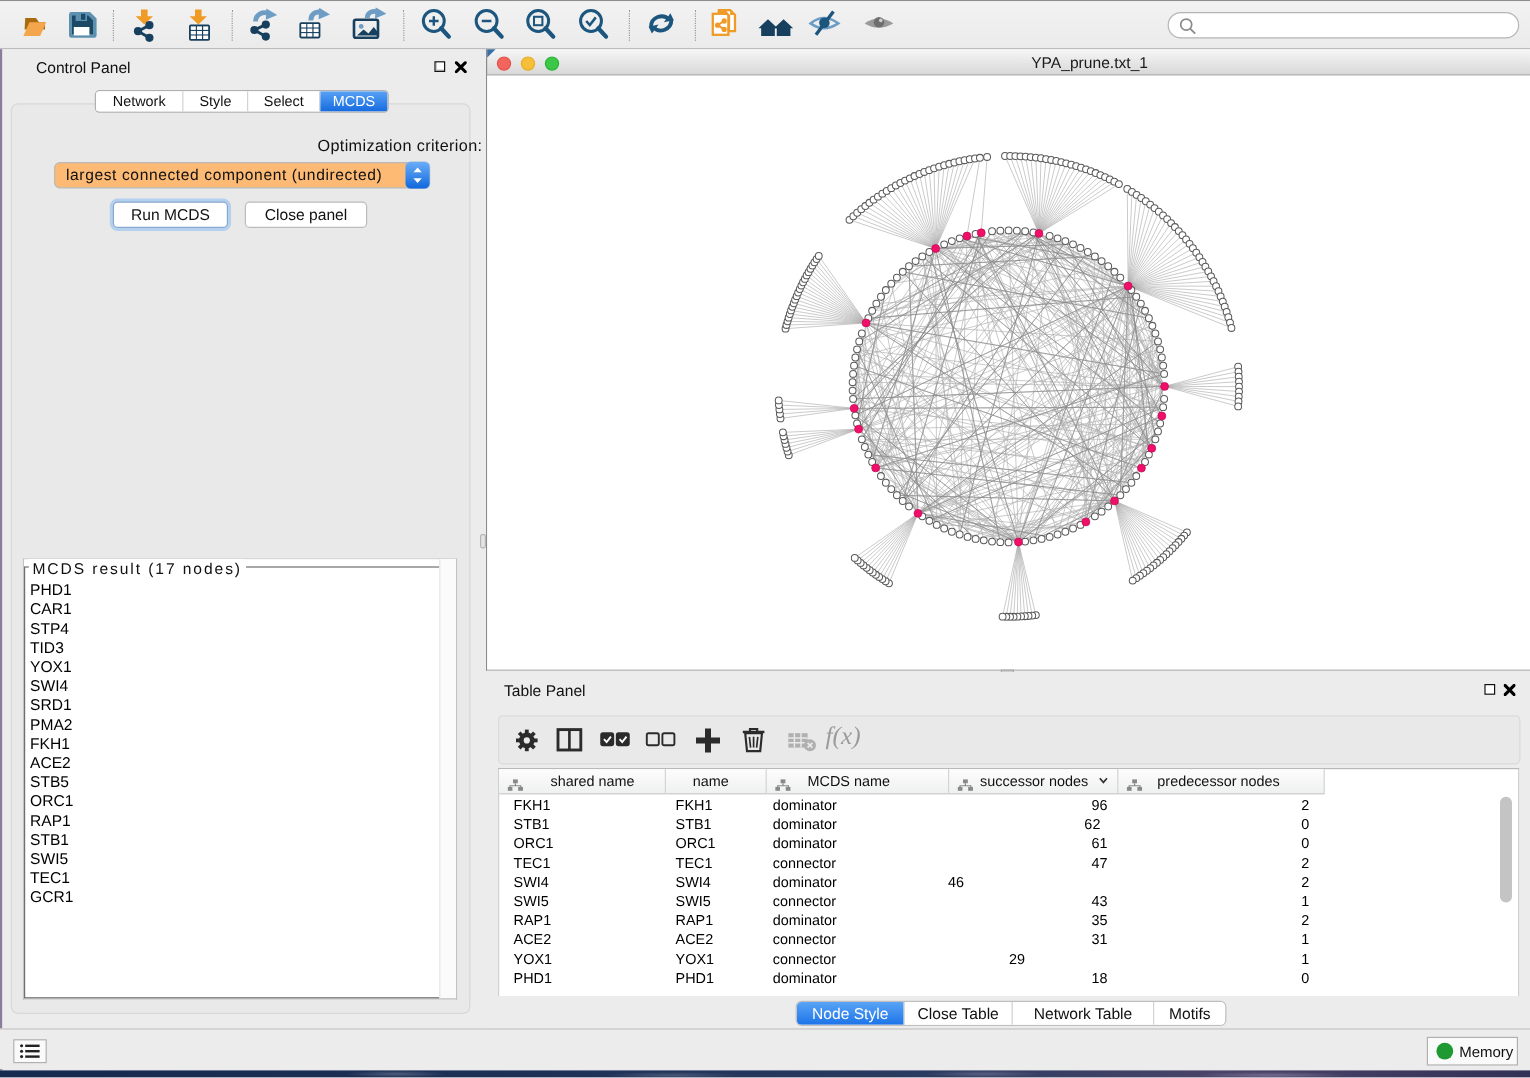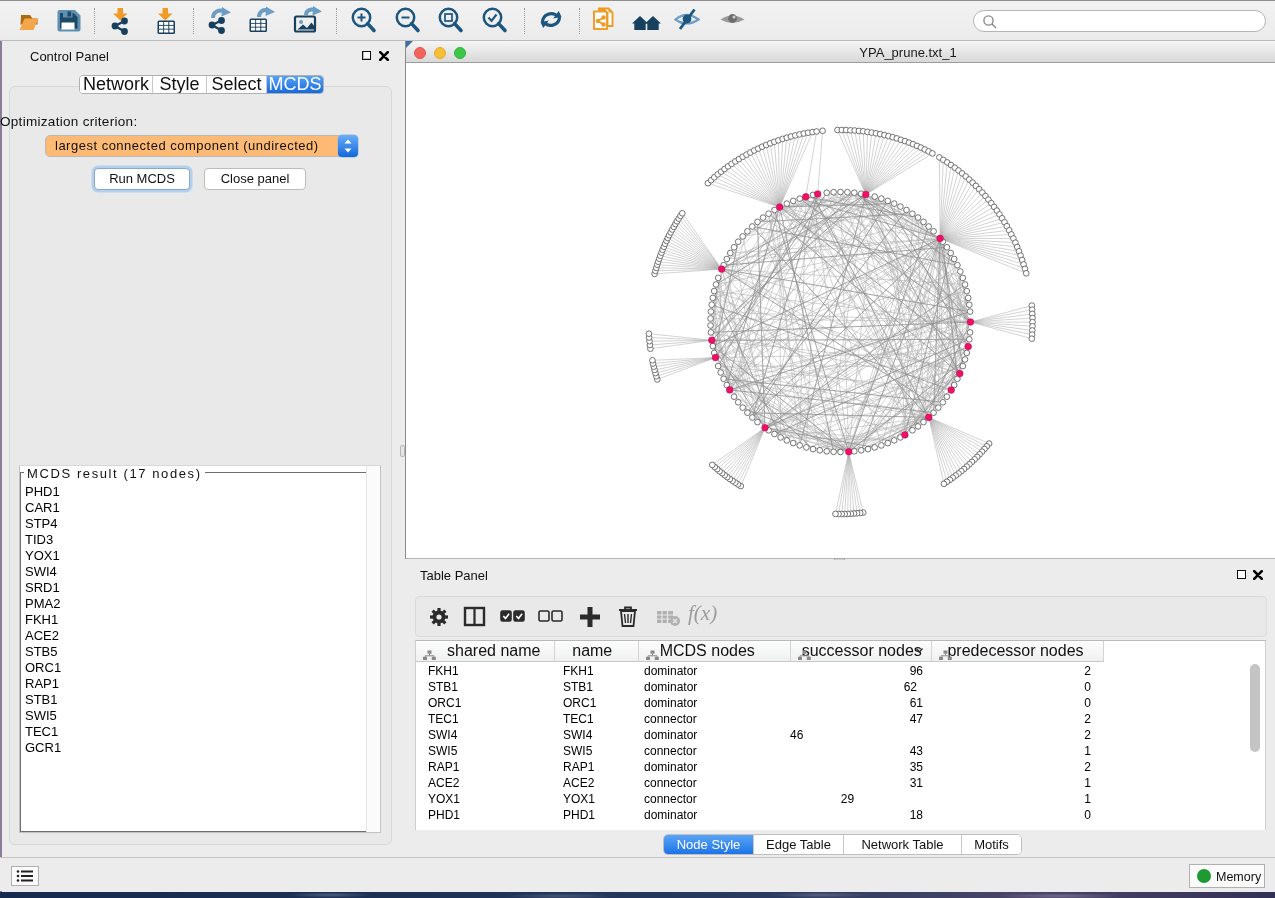--- a/index.html
+++ b/index.html
@@ -7,24 +7,24 @@
 #topline{left:0;top:0;width:1275px;height:1px;background:#8e8e8e}
 #toolbar{left:0;top:1px;width:1275px;height:40px;background:linear-gradient(#f2f2f2,#ebebeb);border-bottom:1px solid #bcbcbc}
 .tsep{position:absolute;top:7px;height:26px;width:1px;border-left:1px dotted #9a9a9a}
 .ticon{position:absolute;top:5px}
 #searchbox{position:absolute;left:973px;top:9px;width:293px;height:22px;background:#fff;border:1px solid #b5b5b5;border-radius:11px}
 #leftstrip{left:0;top:41px;width:2px;height:851px;background:#8b7d99}
 #leftpanel{left:2px;top:41px;width:399px;height:817px;background:#ececec}
 #lp-title{left:30px;top:49px}
 #tabcontent{left:9px;top:86px;width:383px;height:759px;background:#e9e9e9;border:1px solid #d8d8d8;border-radius:6px}
 #tabs{left:79px;top:75px;width:245px;height:19px;display:flex;border:1px solid #b0b0b0;border-radius:4px;overflow:hidden;background:#fff}
-.tab{font-size:18px;color:#111;text-align:center;line-height:17px;background:#fff;border-right:1px solid #c9c9c9}
+.tab{font-size:12px;color:#111;text-align:center;line-height:17px;background:#fff;border-right:1px solid #c9c9c9}
 .tab:last-child{border-right:none}
 #tab-mcds{background:linear-gradient(#58a2f6,#156ade);color:#fff;border-right:none}
-#optlabel{left:0;top:114px;width:402px;text-align:left;font-size:13.5px;letter-spacing:0.3px}
+#optlabel{left:0;top:114px;width:402px;text-align:right;font-size:13.5px;letter-spacing:0.3px}
 #dropdown{left:45px;top:135px;width:313px;height:22px;background:#fdba74;border:1px solid #b9b9b9;border-radius:5px;line-height:20px;padding-left:9px;letter-spacing:0.5px}
 #ddbtn{position:absolute;right:-1px;top:-1px;width:20px;height:22px;border-radius:4px;background:linear-gradient(#6aadf8,#1168dc);box-shadow:0 0 0 0.5px #9bb8d8}
 #btn-run{left:94px;top:168px;width:96px;height:22px;background:#fff;border:1px solid #88a8cc;border-radius:4px;box-shadow:0 0 0 2.5px #b5d0ee;text-align:center;line-height:20px}
 #btn-close{left:204px;top:168px;width:102px;height:22px;background:#fff;border:1px solid #bcbcbc;border-radius:4px;text-align:center;line-height:20px}
 #listwhite{left:19px;top:465px;width:362px;height:368px;background:#fff;border:1px solid #c2c2c2;border-top-color:#d8d8d8}
 #fsborder{left:20px;top:472px;width:360px;height:360px;border:1px solid #6f6f6f}
 #fslegend{left:24px;top:466px;background:#fff;padding:0 3px;color:#111;letter-spacing:1.6px}
 #mcdslist{left:25px;top:484px;line-height:16px;color:#000}
 #listscroll{left:366px;top:466px;width:14px;height:366px;border-left:1px solid #e5e5e5;background:#fbfbfb}
 #netwinborder{left:405px;top:41px;width:1px;height:518px;background:#8a8a8a}
@@ -32,21 +32,21 @@
 .tl{position:absolute;width:12px;height:12px;border-radius:50%}
 #nettitletext{left:406px;top:45px;width:1004px;text-align:center;font-size:13px;color:#1a1a1a}
 #corner{left:406px;top:41px;width:0;height:0;border-left:7px solid #3a6ea5;border-bottom:7px solid transparent}
 #netcanvas{left:406px;top:63px;background:#fff}
 #netbotborder{left:406px;top:558px;width:869px;height:1px;background:#b5b5b5}
 #splith{left:834px;top:558px;width:11px;height:5px;background:#cfcfcf;border:1px solid #aaa}
 #tablepanel{left:405px;top:560px;width:870px;height:297px;background:#ececec}
 #tp-title{left:420px;top:568px}
 #tp-toolbar{left:415px;top:596px;width:852px;height:41px;background:#e9e9e9;border:1px solid #dadada;border-radius:4px}
 #tp-table{left:415px;top:640px;width:851px;height:190px;background:#fff;border-top:1px solid #b9b9b9;border-left:1px solid #cfcfcf;border-right:1px solid #cfcfcf}
-#tp-header{position:absolute;left:0;top:0;width:688px;height:21px;background:linear-gradient(#fdfdfd,#eff0f0);border-bottom:1px solid #c8c8c8;font-size:16px}
+#tp-header{position:absolute;left:0;top:0;width:688px;height:21px;background:linear-gradient(#fdfdfd,#eff0f0);border-bottom:1px solid #c8c8c8;font-size:12px}
 .hcell{position:absolute;top:0;height:20px;border-right:1px solid #d4d4d4;text-align:center;line-height:20px}
 .trow{position:absolute;font-size:12px;color:#000;height:16px;line-height:16px;white-space:nowrap}
 #tp-scroll{left:1250px;top:664px;width:10px;height:88px;background:#c4c4c4;border-radius:5px}
 #bottabs{left:663px;top:834px;height:21px;display:flex;border:1px solid #bfbfbf;border-radius:5px;overflow:hidden;background:#fff}
 .btab{font-size:13px;color:#111;text-align:center;line-height:19px;background:#fff;border-right:1px solid #c9c9c9}
 .btab:last-child{border-right:none}
 #btab-node{background:linear-gradient(#5aa4f6,#1d74e8);color:#fff}
 #statusbar{left:0;top:857px;width:1275px;height:34px;background:#ececec;border-top:1px solid #c3c3c3}
 #listbtn{left:11px;top:866px;width:28px;height:20px;background:#fafafa;border:1px solid #b0b0b0}
 #membtn{left:1189px;top:864px;width:76px;height:24px;background:#fafafa;border:1px solid #b0b0b0}
@@ -1100,21 +1100,21 @@
     <div id="tp-header">
       <div class="hcell" style="left:0px;width:138.5px"><span style="position:relative;left:9px">shared name</span><span style="position:absolute;left:7px;top:4px"><svg width="13" height="11" viewBox="0 0 13 11" style="vertical-align:-1px">
             <g fill="#888">
               <rect x="4.5" y="0.5" width="4" height="3.2"></rect>
               <rect x="0" y="6.8" width="4" height="3.2"></rect>
               <rect x="8.8" y="6.8" width="4" height="3.2"></rect>
               <path d="M6.5 3.7 v1.6 M2 6.8 v-1 h9 v1" stroke="#888" fill="none" stroke-width="1"></path>
             </g>
           </svg></span></div>
       <div class="hcell" style="left:138.5px;width:84.5px"><span style="position:relative;left:-4px">name</span></div>
-      <div class="hcell" style="left:223px;width:151.5px"><span style="position:relative;left:-7px">MCDS nodes</span><span style="position:absolute;left:7px;top:4px"><svg width="13" height="11" viewBox="0 0 13 11" style="vertical-align:-1px">
+      <div class="hcell" style="left:223px;width:151.5px"><span style="position:relative;left:-7px">MCDS name</span><span style="position:absolute;left:7px;top:4px"><svg width="13" height="11" viewBox="0 0 13 11" style="vertical-align:-1px">
             <g fill="#888">
               <rect x="4.5" y="0.5" width="4" height="3.2"></rect>
               <rect x="0" y="6.8" width="4" height="3.2"></rect>
               <rect x="8.8" y="6.8" width="4" height="3.2"></rect>
               <path d="M6.5 3.7 v1.6 M2 6.8 v-1 h9 v1" stroke="#888" fill="none" stroke-width="1"></path>
             </g>
           </svg></span></div>
       <div class="hcell" style="left:374.5px;width:141.5px"><span style="position:relative;left:1px">successor nodes</span><span style="position:absolute;left:7px;top:4px"><svg width="13" height="11" viewBox="0 0 13 11" style="vertical-align:-1px">
             <g fill="#888">
               <rect x="4.5" y="0.5" width="4" height="3.2"></rect>
@@ -1181,21 +1181,21 @@
     <div class="trow" style="left:516px;top:150px;width:159px;text-align:right">1</div>
     <div class="trow" style="left:12px;top:166px">PHD1</div>
     <div class="trow" style="left:147px;top:166px">PHD1</div>
     <div class="trow" style="left:228px;top:166px">dominator</div>
     <div class="trow" style="left:374px;top:166px;width:133px;text-align:right">18</div>
     <div class="trow" style="left:516px;top:166px;width:159px;text-align:right">0</div>
   </div>
 <div class="abs" id="tp-scroll"></div>
 <div class="abs" id="bottabs">
   <div class="btab" id="btab-node" style="width:90px">Node Style</div>
-  <div class="btab" style="width:90px">Edge Table</div>
+  <div class="btab" style="width:90px">Close Table</div>
   <div class="btab" style="width:118px">Network Table</div>
   <div class="btab" style="width:59px">Motifs</div>
 </div>
 <div class="abs" id="statusbar"></div>
 <div class="abs" id="listbtn"><svg width="26" height="18" viewBox="0 0 26 18">
       <g fill="#222">
         <circle cx="6" cy="4.5" r="1.3"></circle>
         <circle cx="6" cy="9" r="1.3"></circle>
         <circle cx="6" cy="13.5" r="1.3"></circle>
         <rect x="9" y="3.5" width="12" height="2"></rect>

